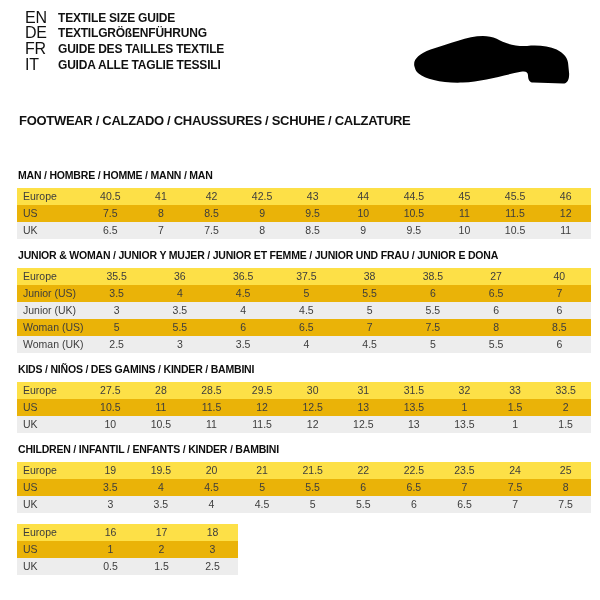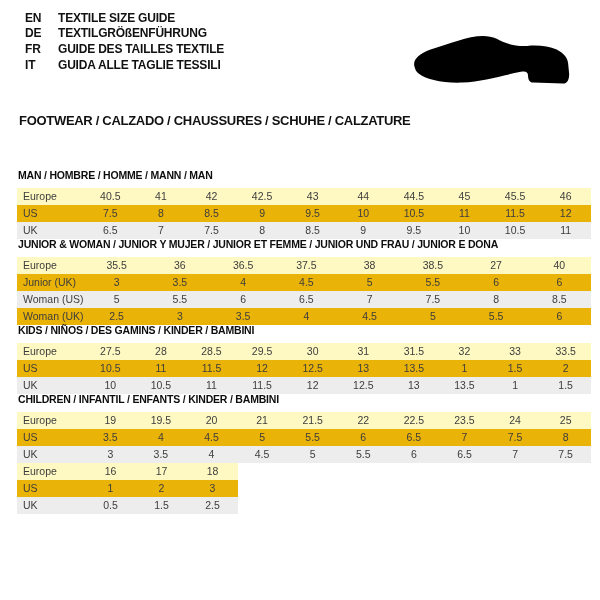--- a/index.html
+++ b/index.html
@@ -7,48 +7,48 @@
     width: 600px; height: 600px;
     background: #ffffff;
     font-family: "Liberation Sans", sans-serif;
     color: #111;
     overflow: hidden;
     position: relative;
   }
   
   .lang-block { position: absolute; left: 25px; top: 10px; }
   .lang-row { display: flex; height: 15.6px; align-items: center; }
-  .lang-code { width: 33px; font-weight: 700; font-size: 12px; letter-spacing: -0.2px; }
+  .lang-code { width: 33px; font-weight: 400; font-size: 16px; letter-spacing: -0.2px; }
   .lang-label { font-weight: 700; font-size: 12px; letter-spacing: -0.2px; white-space: nowrap; }
   .shoe-wrap { position: absolute; left: 396px; top: 20px; width: 180px; height: 76px; }
   .shoe-wrap svg { width: 100%; height: 100%; display: block; }
   
   .category {
     position: absolute; left: 19px; top: 113px;
     font-size: 13px; font-weight: 700; letter-spacing: -0.3px; white-space: nowrap;
   }
   
   main { position: absolute; left: 17px; top: 170px; width: 574px; }
-  .size-section { }
+  .size-section { margin-bottom: 11px; }
   .section-title {
     font-size: 10.5px; font-weight: 700; line-height: 11px;
     letter-spacing: -0.2px; color: #0d0d0d;
     margin: 0 0 7px 1px; white-space: nowrap;
   }
   table { border-collapse: collapse; table-layout: fixed; width: 574px; }
   .narrow table { width: 221px; }
   col.label-col { width: 68px; }
   td {
     height: 17px; line-height: 17px; padding: 0;
     font-size: 10.5px; color: #3d3d3d;
     text-align: center; white-space: nowrap; overflow: hidden;
   }
   td.row-label { text-align: left; padding-left: 6px; }
   tr { background: #eab308; }
-  tr:first-child { background: #fef9c3; }
+  tr:first-child { background: #fde047; }
   tr:nth-child(odd):not(:first-child) { background: #ededed; }
 </style>
 </head>
 <body>
 
 <div class="lang-block">
     <div class="lang-row">
       <span class="lang-code">EN</span>
       <span class="lang-label">TEXTILE SIZE GUIDE</span>
     </div>
@@ -168,20 +168,31 @@
             <td>35.5</td>
             <td>36</td>
             <td>36.5</td>
             <td>37.5</td>
             <td>38</td>
             <td>38.5</td>
             <td>27</td>
             <td>40</td>
           </tr>
           <tr>
+            <td class="row-label">Junior (US)</td>
+            <td>3.5</td>
+            <td>4</td>
+            <td>4.5</td>
+            <td>5</td>
+            <td>5.5</td>
+            <td>6</td>
+            <td>6.5</td>
+            <td>7</td>
+          </tr>
+          <tr>
             <td class="row-label">Junior (UK)</td>
             <td>3</td>
             <td>3.5</td>
             <td>4</td>
             <td>4.5</td>
             <td>5</td>
             <td>5.5</td>
             <td>6</td>
             <td>6</td>
           </tr>

